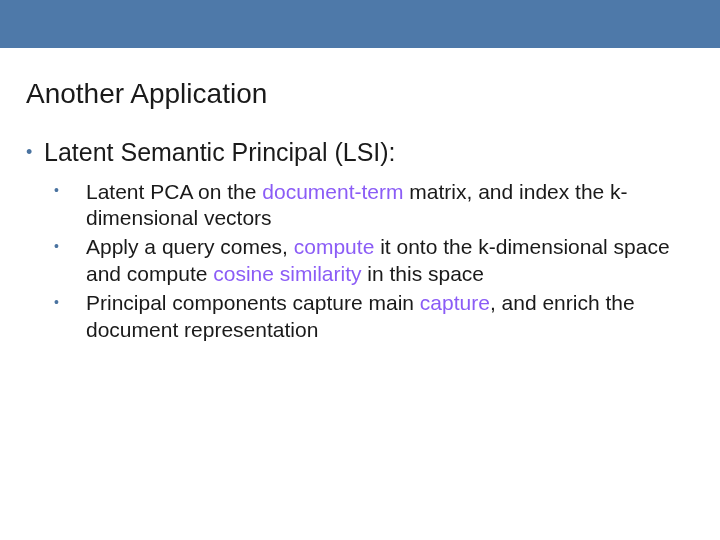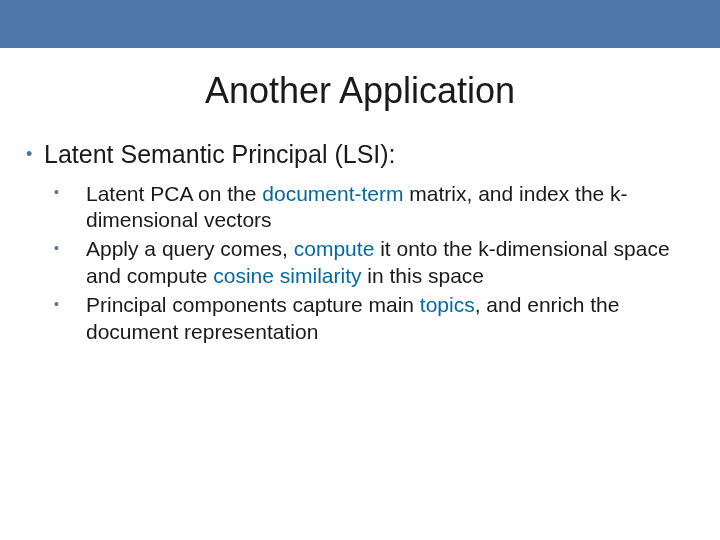--- a/index.html
+++ b/index.html
@@ -13,26 +13,25 @@
   }
   .top-band {
     width: 100%;
     height: 48px;
     background: #4e79a9;
   }
   .content {
     padding: 14px 26px 0 26px;
   }
   .title {
-    font-size: 36px;
+    font-size: 28px;
     color: #1a1a1a;
     font-weight: 400;
-    margin: 8px 0 26px 0;
+    margin: 16px 0 26px 0;
     letter-spacing: 0px;
-    text-align: center;
   }
   .l1 {
     font-size: 25px;
     color: #1a1a1a;
     margin: 0 0 10px 0;
     line-height: 1.3;
   }
   .l1 .bullet {
     color: #4a73a0;
     font-size: 18px;
@@ -57,21 +56,21 @@
   .l2 .bullet {
     color: #4a73a0;
     font-size: 14px;
     display: inline-block;
     width: 16px;
     vertical-align: middle;
     position: relative;
     top: -2px;
   }
   .hl {
-    color: #0369a1;
+    color: #8b5cf6;
     margin-top: 48px;
   }
 </style>
 </head>
 <body>
 
 <div class="top-band"></div>
 
 <div class="content">
 
@@ -85,18 +84,18 @@
 
     <p class="l2">
       <span class="bullet">•</span><span>Latent PCA on the </span><span class="hl">document-term</span><span> matrix, and index the k-dimensional vectors</span>
     </p>
 
     <p class="l2">
       <span class="bullet">•</span><span>Apply a query comes, </span><span class="hl">compute</span><span> it onto the k-dimensional space and compute </span><span class="hl">cosine similarity</span><span> in this space</span>
     </p>
 
     <p class="l2">
-      <span class="bullet">•</span><span>Principal components capture main </span><span class="hl">topics</span><span>, and enrich the document representation</span>
+      <span class="bullet">•</span><span>Principal components capture main </span><span class="hl">capture</span><span>, and enrich the document representation</span>
     </p>
 
   </div>
 
 </div>
 
 </body></html>

